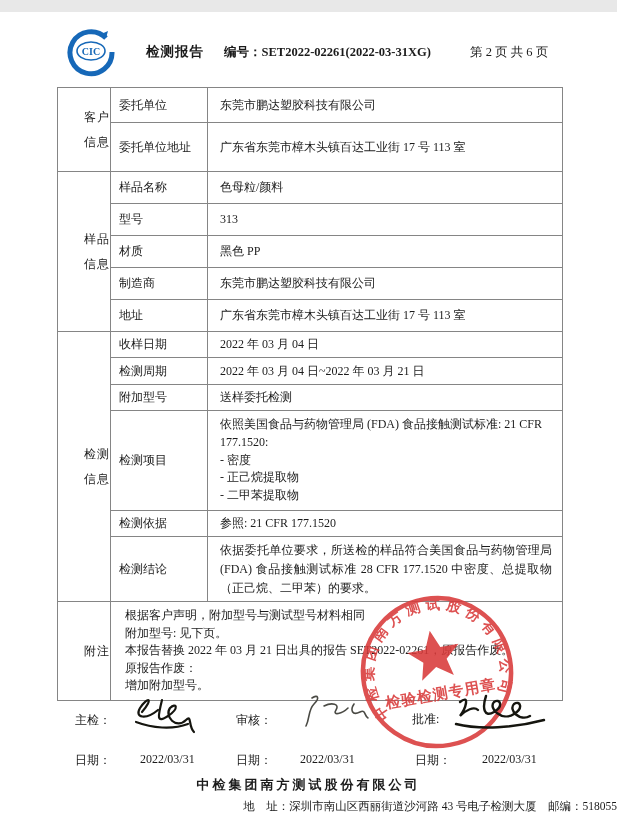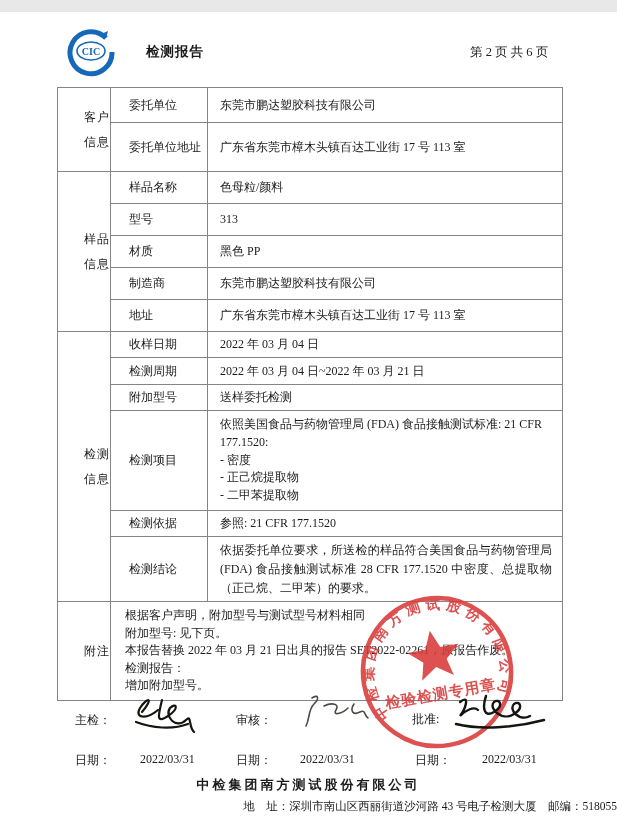--- a/index.html
+++ b/index.html
@@ -21,21 +21,21 @@
     position:absolute; left:57px; top:75px; width:506px;
     border-collapse:collapse; table-layout:fixed;
   }
   table.report td {
     border:1px solid #858585; font-size:12px; vertical-align:middle;
     overflow:hidden;
   }
   td.sec {
     text-align:right; font-size:12.5px; line-height:25px; letter-spacing:1px;
   }
-  td.key { padding-left:18px; }
+  td.key { padding-left:8px; }
   td.val { padding-left:12px; padding-right:8px; }
   td.val-multi { padding:5px 10px 5px 12px; line-height:17.8px; }
   td.val-just { padding:4px 10px 4px 12px; line-height:18.8px; text-align:justify; }
   td.notes-cell { padding:5px 10px 5px 14px; line-height:17.5px; vertical-align:top; }
 
   
   .sig-label { position:absolute; font-size:12px; }
   .sig-date  { position:absolute; font-size:12px; }
   .sig-svg   { position:absolute; z-index:6; }
 
@@ -57,20 +57,21 @@
 
   <svg class="hdr-logo" viewBox="0 0 58 52">
     <g fill="none" stroke="#1668b8">
       <path d="M44 13 A 21 21 0 1 0 50 27" stroke-width="5"></path>
       <path d="M44 13 l 2 -7 l -9 4 z" fill="#1668b8" stroke="none"></path>
       <ellipse cx="29" cy="26" rx="14" ry="9" stroke-width="1.6"></ellipse>
     </g>
     <text x="29" y="30" text-anchor="middle" font-size="10" font-weight="bold" fill="#1668b8" font-family="Liberation Serif, serif">CIC</text>
   </svg>
   <div class="hdr-title">检测报告</div>
+  <div class="hdr-no"><span>编号：</span><span>SET2022-02261(2022-03-31XG)</span></div>
   <div class="hdr-page">第 2 页 共 6 页</div>
 
   <table class="report">
     <colgroup>
         <col style="width:53px">
         <col style="width:97px">
         <col>
       </colgroup>
 
     <tbody>
@@ -146,21 +147,21 @@
       <td class="key">检测结论</td>
       <td class="val-just">依据委托单位要求，所送检的样品符合美国食品与药物管理局 (FDA) 食品接触测试标准 28 CFR 177.1520 中密度、总提取物（正己烷、二甲苯）的要求。</td>
     </tr>
 
     <tr style="height:88px">
       <td class="sec">附注</td>
       <td class="notes-cell" colspan="2">
         <div>根据客户声明，附加型号与测试型号材料相同</div>
         <div>附加型号: 见下页。</div>
         <div>本报告替换 2022 年 03 月 21 日出具的报告 SET2022-02261，原报告作废。</div>
-        <div>检测报告：</div>
+        <div>原报告作废：</div>
         <div>增加附加型号。</div>
       </td>
     </tr>
   </tbody>
     </table>
 
   <div class="sig-label" style="left:75px; top:700px;">主检：</div>
   <svg class="sig-svg" style="left:128px; top:678px;" width="95" height="48" viewBox="0 0 95 48">
     <g fill="none" stroke="#15150f" stroke-width="2.2" stroke-linecap="round">
       <path d="M14 22 C 26 8, 20 6, 12 18 C 6 28, 18 30, 30 20"></path>

